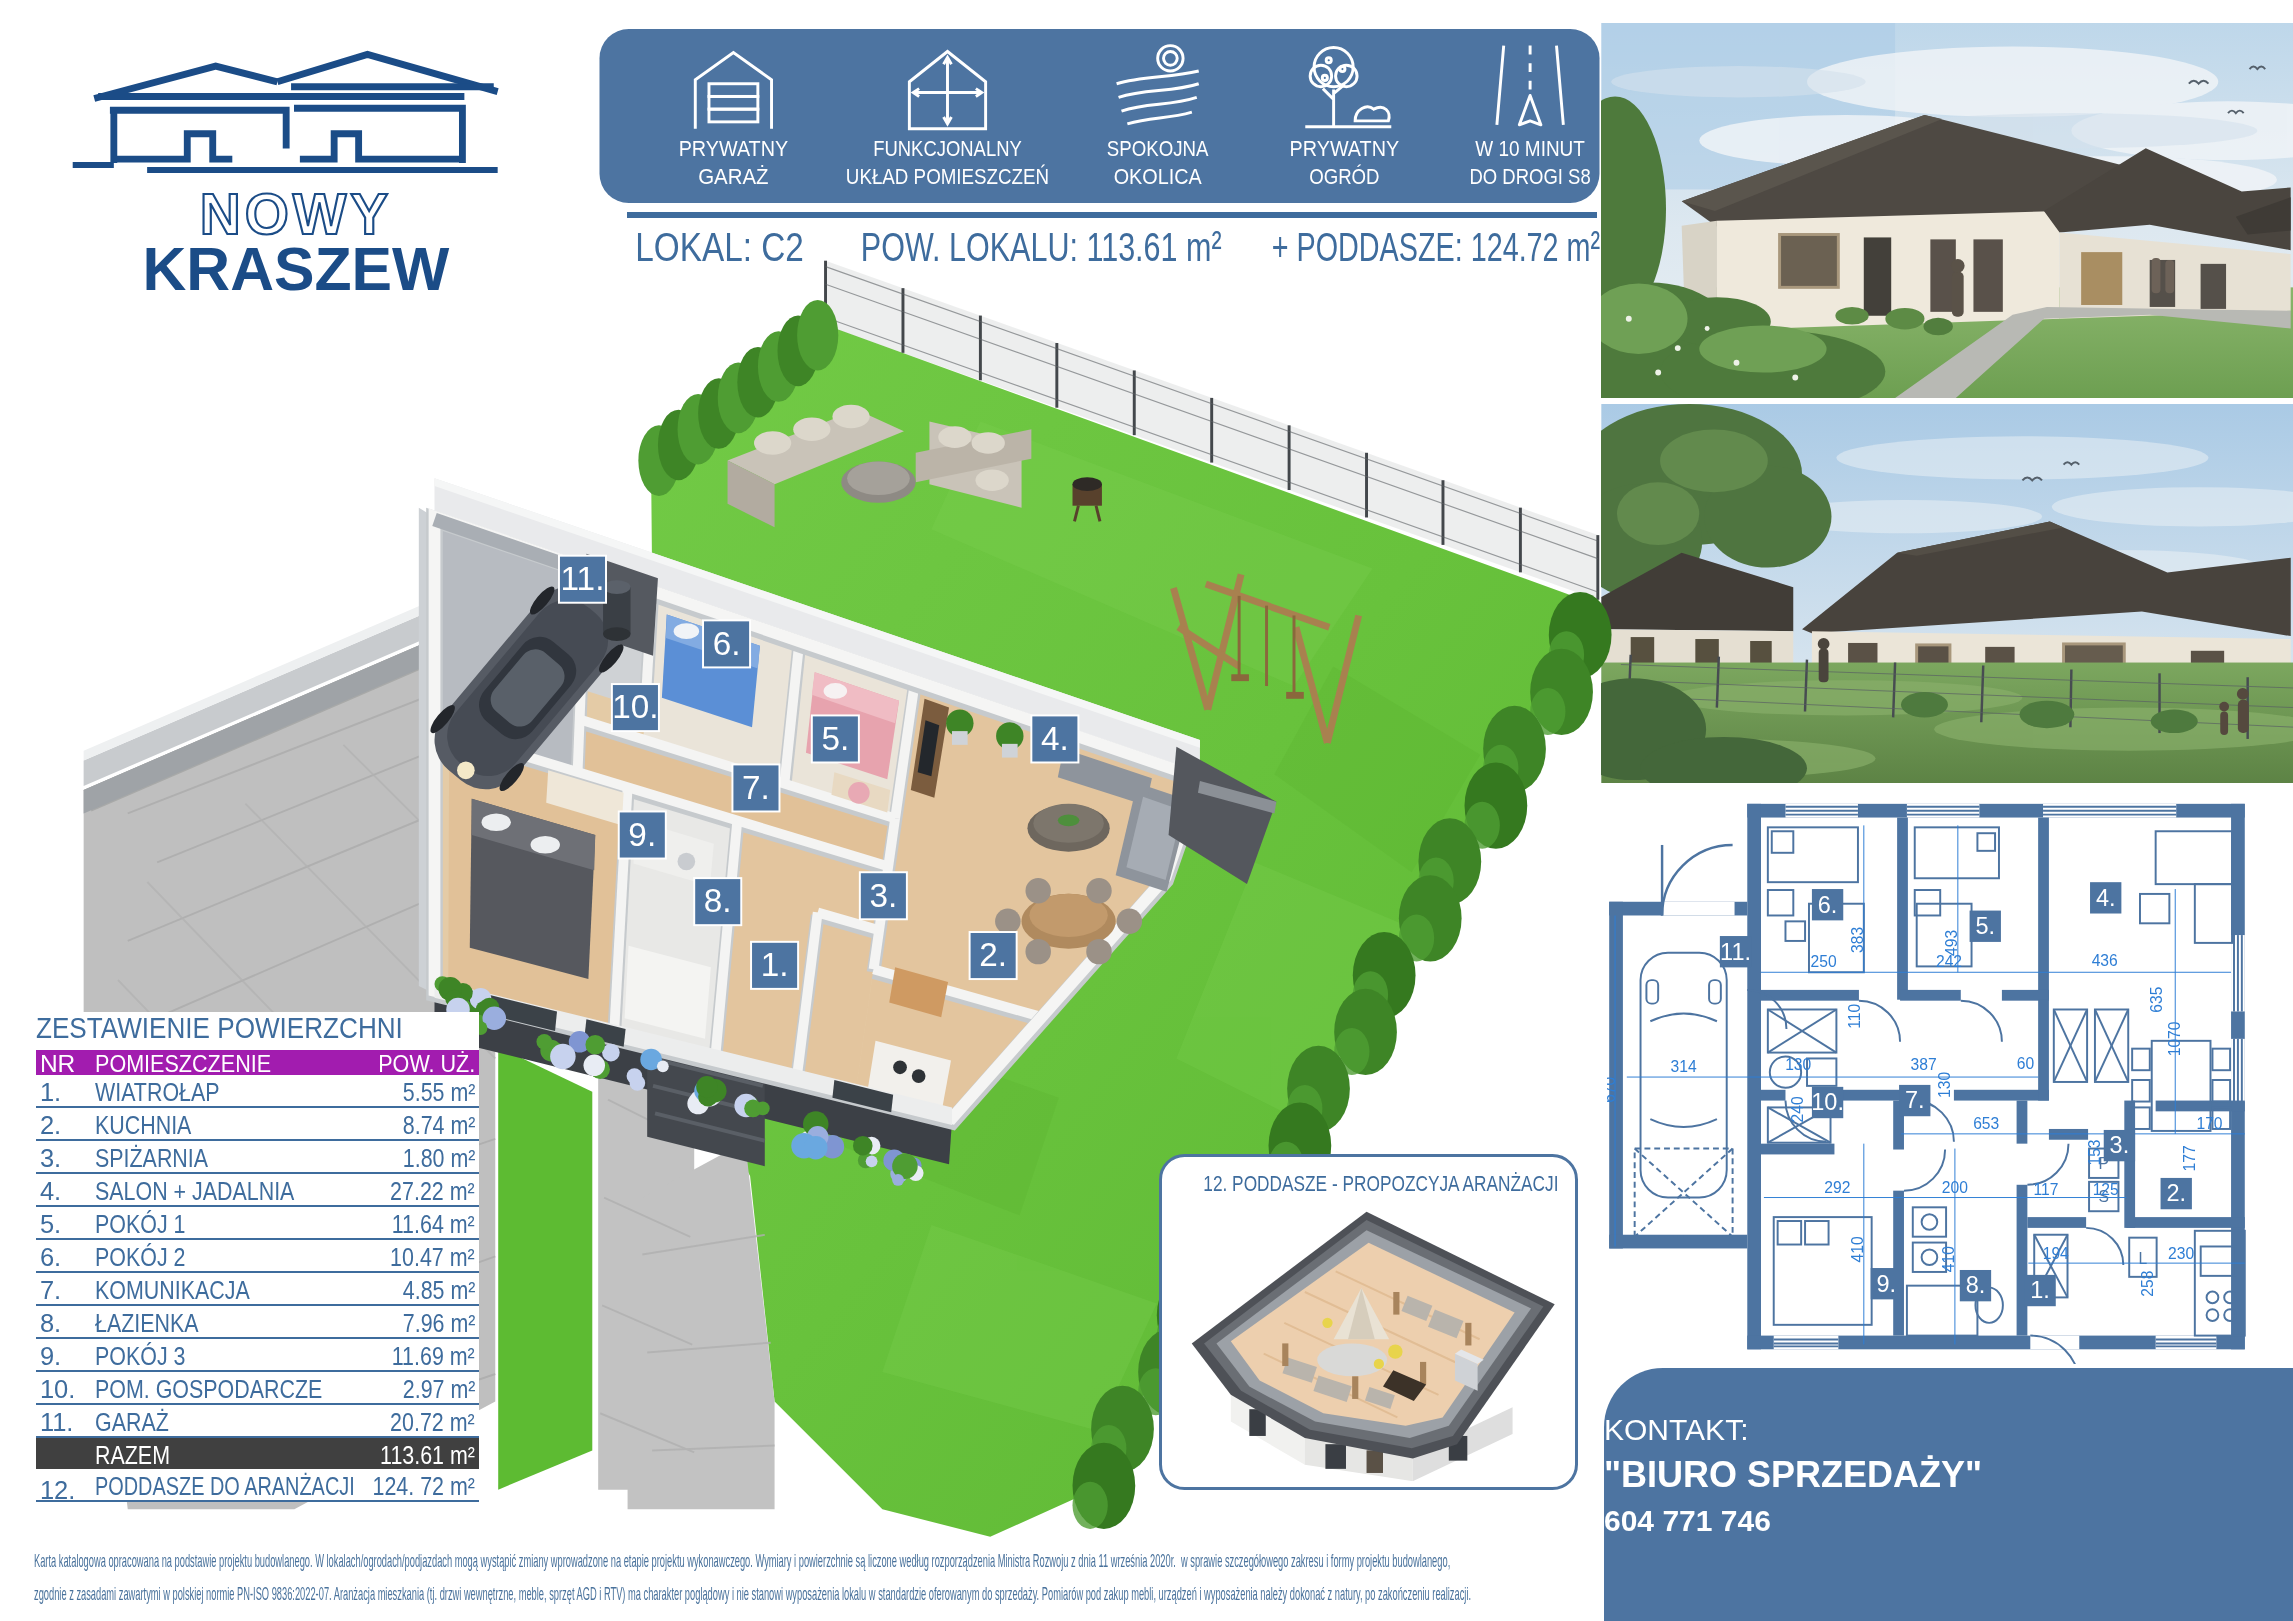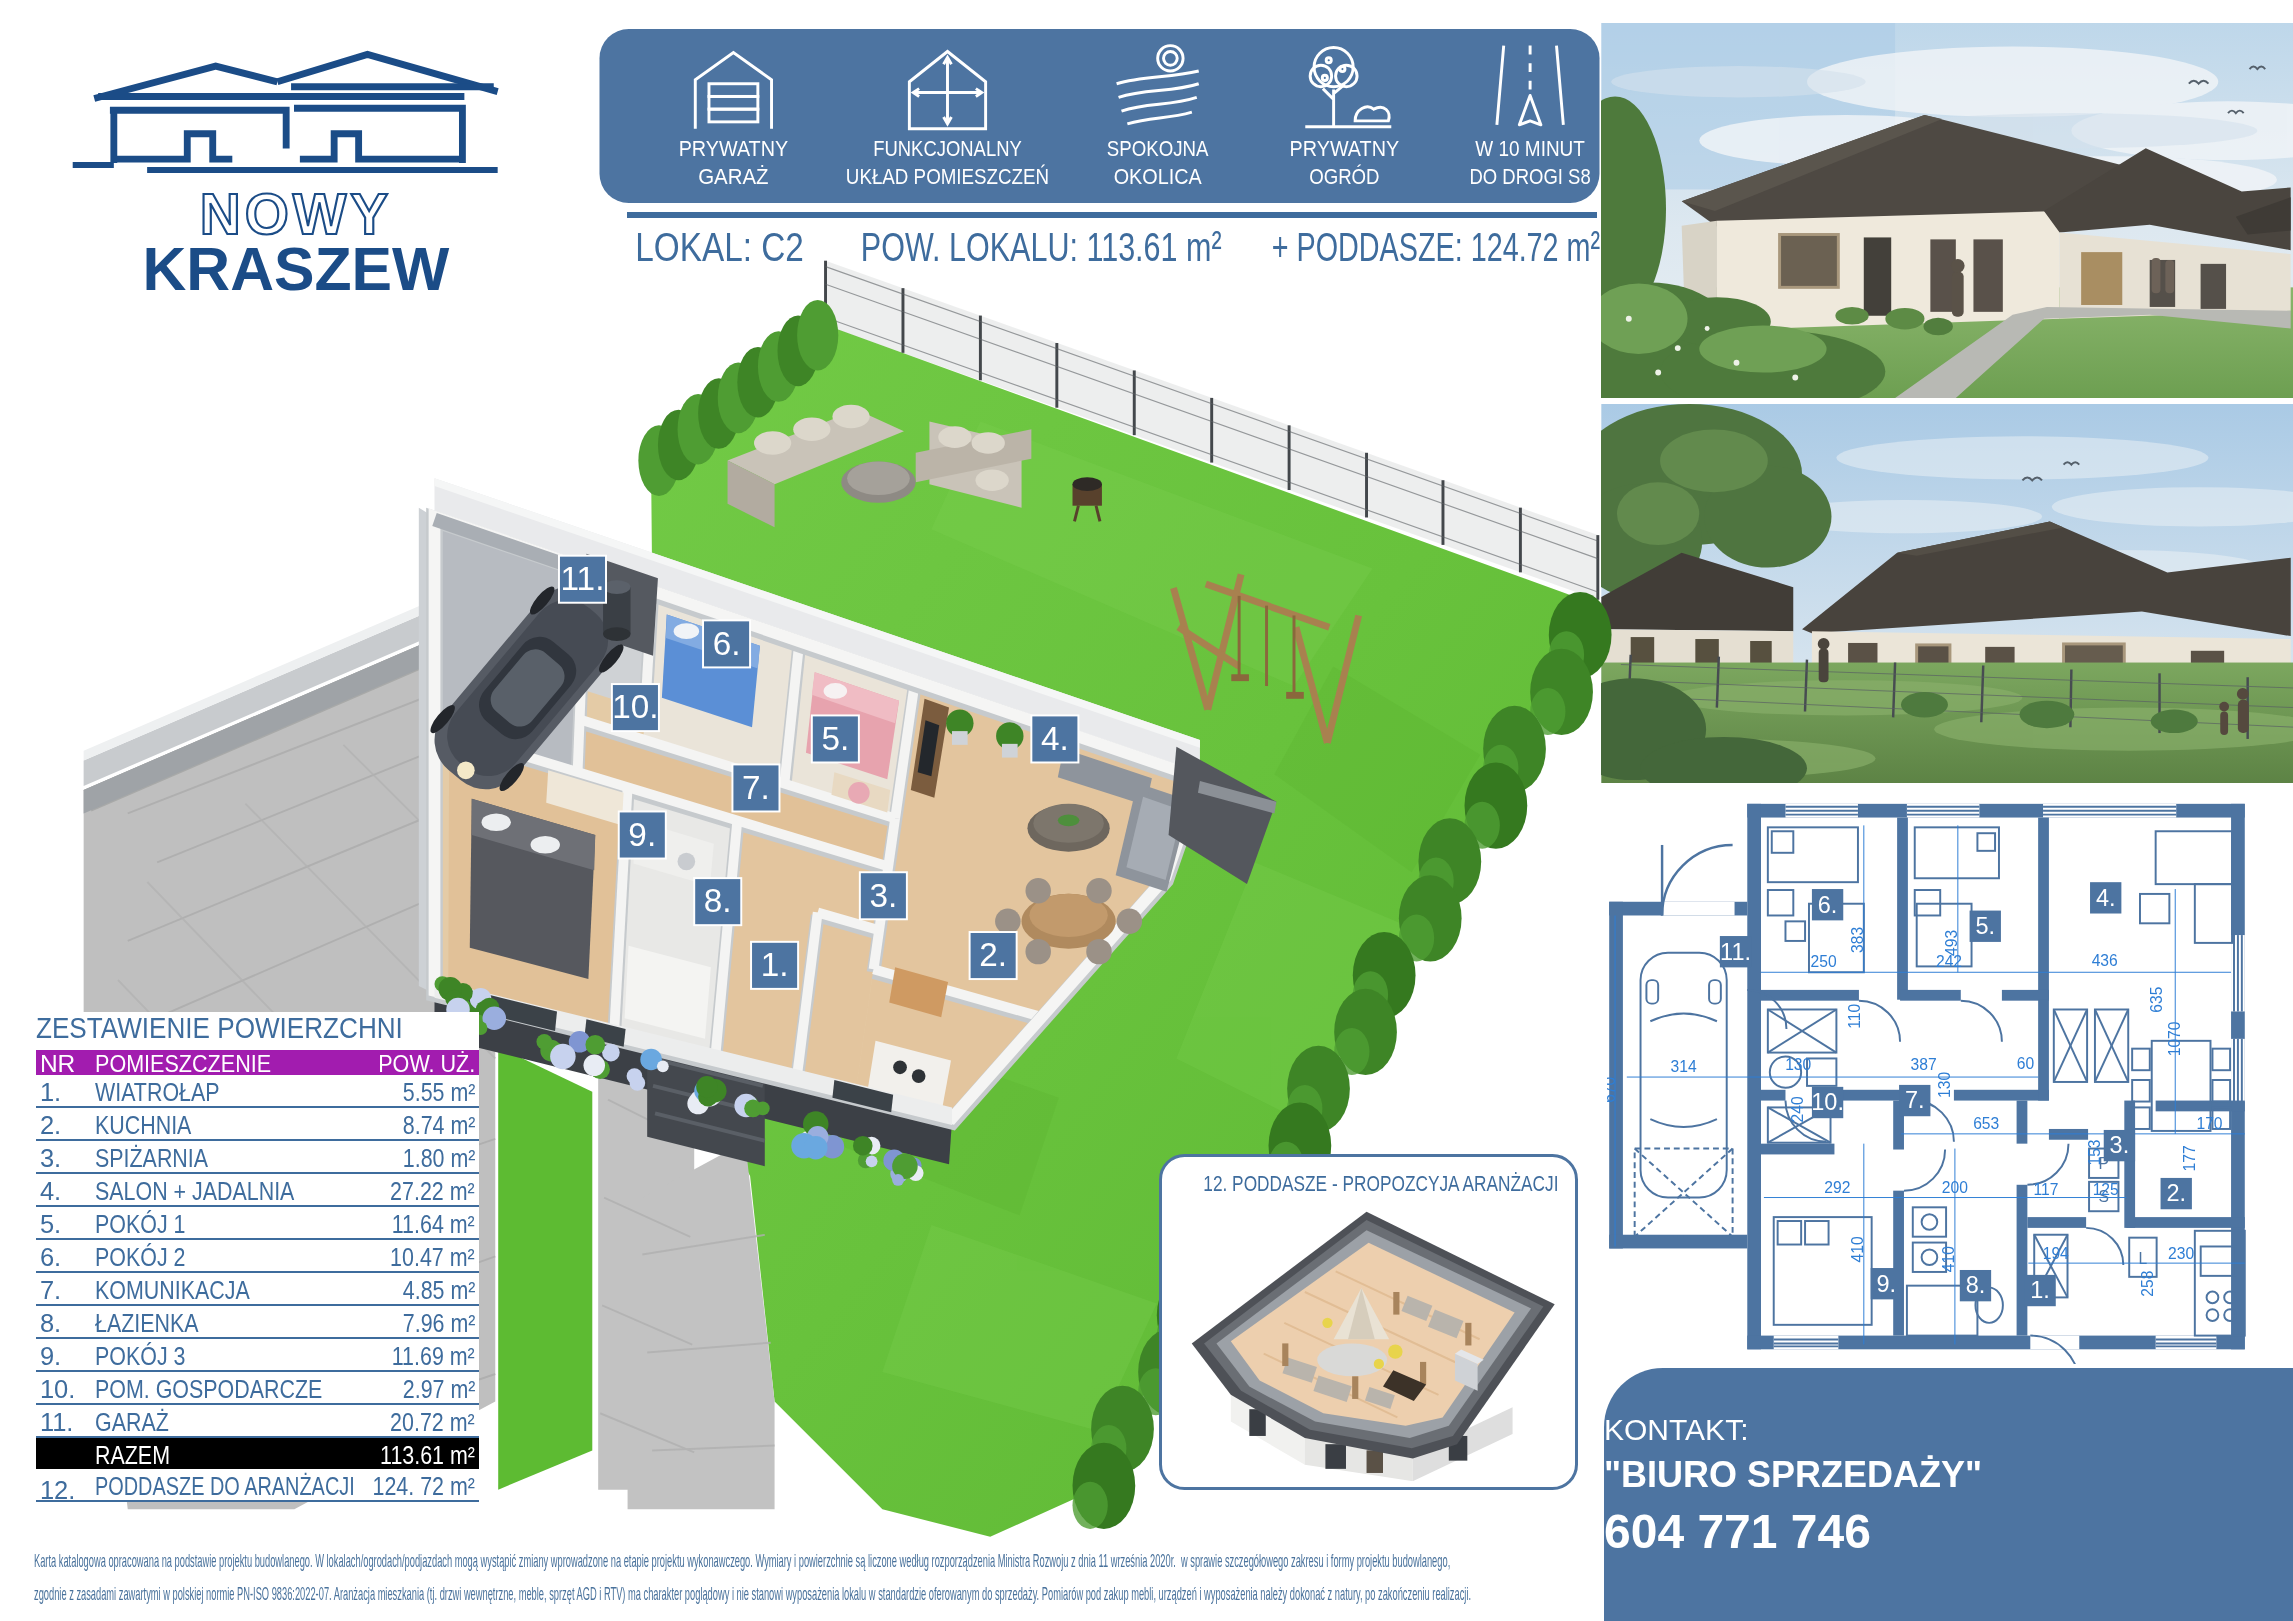--- a/index.html
+++ b/index.html
@@ -759,21 +759,21 @@
   <span style="position:absolute;left:59px;top:2.9px;transform:scaleX(0.84);transform-origin:0 0;white-space:nowrap">POM. GOSPODARCZE</span>
   <span style="position:absolute;right:3.9px;top:2.9px;transform:scaleX(0.84);transform-origin:100% 0;white-space:nowrap">2.97 m²</span>
  </div>
 
  <div style="height:31px;border-bottom:2px solid #3e6c9d;color:#3e6c9d;font-size:25.5px;position:relative">
   <span style="position:absolute;left:3.9px;top:2.9px">11.</span>
   <span style="position:absolute;left:59px;top:2.9px;transform:scaleX(0.84);transform-origin:0 0;white-space:nowrap">GARAŻ</span>
   <span style="position:absolute;right:3.9px;top:2.9px;transform:scaleX(0.84);transform-origin:100% 0;white-space:nowrap">20.72 m²</span>
  </div>
 
- <div style="height:31px;background:#000000;color:#fff;font-size:25.5px;position:relative">
+ <div style="height:31px;background:#404040;color:#fff;font-size:25.5px;position:relative">
   <span style="position:absolute;left:59px;top:2.9px;transform:scaleX(0.84);transform-origin:0 0">RAZEM</span>
   <span style="position:absolute;right:3.9px;top:2.9px;transform:scaleX(0.84);transform-origin:100% 0">113.61 m²</span>
  </div>
 
  <div style="height:31px;border-bottom:2px solid #3e6c9d;color:#3e6c9d;font-size:25.5px;position:relative">
   <span style="position:absolute;left:3.9px;top:7px">12.</span>
   <span style="position:absolute;left:59px;top:2.9px;transform:scaleX(0.78);transform-origin:0 0;white-space:nowrap">PODDASZE DO ARANŻACJI</span>
   <span style="position:absolute;right:3.9px;top:2.9px;transform:scaleX(0.84);transform-origin:100% 0;white-space:nowrap">124. 72 m²</span>
  </div>
 </div>
@@ -1108,14 +1108,14 @@
   transform:scaleX(0.50);transform-origin:0 0;white-space:nowrap">zgodnie z zasadami zawartymi w polskiej normie PN-ISO 9836:2022-07. Aranżacja mieszkania (tj. drzwi wewnętrzne, meble, sprzęt AGD i RTV) ma charakter poglądowy i nie stanowi wyposażenia lokalu w standardzie oferowanym do sprzedaży. Pomiarów pod zakup mebli, urządzeń i wyposażenia należy dokonać z natury, po zakończeniu realizacji.</div>
 
 <div class="abs" style="left:1604px;top:1368px;width:690px;height:253px;background:#4d74a1;
   border-top-left-radius:59px;color:#ffffff;text-align:left">
 
  <div style="margin-top:45px;font-size:30px">KONTAKT:</div>
 
  <div style="margin-top:6.9px;font-size:36px;font-weight:bold">"BIURO SPRZEDAŻY"</div>
 
 
- <div style="margin-top:7.8px;font-size:48px;font-weight:bold">604 771 746</div>
+ <div style="margin-top:7.8px;font-size:30px;font-weight:bold">604 771 746</div>
 </div>
 
 </body></html>

